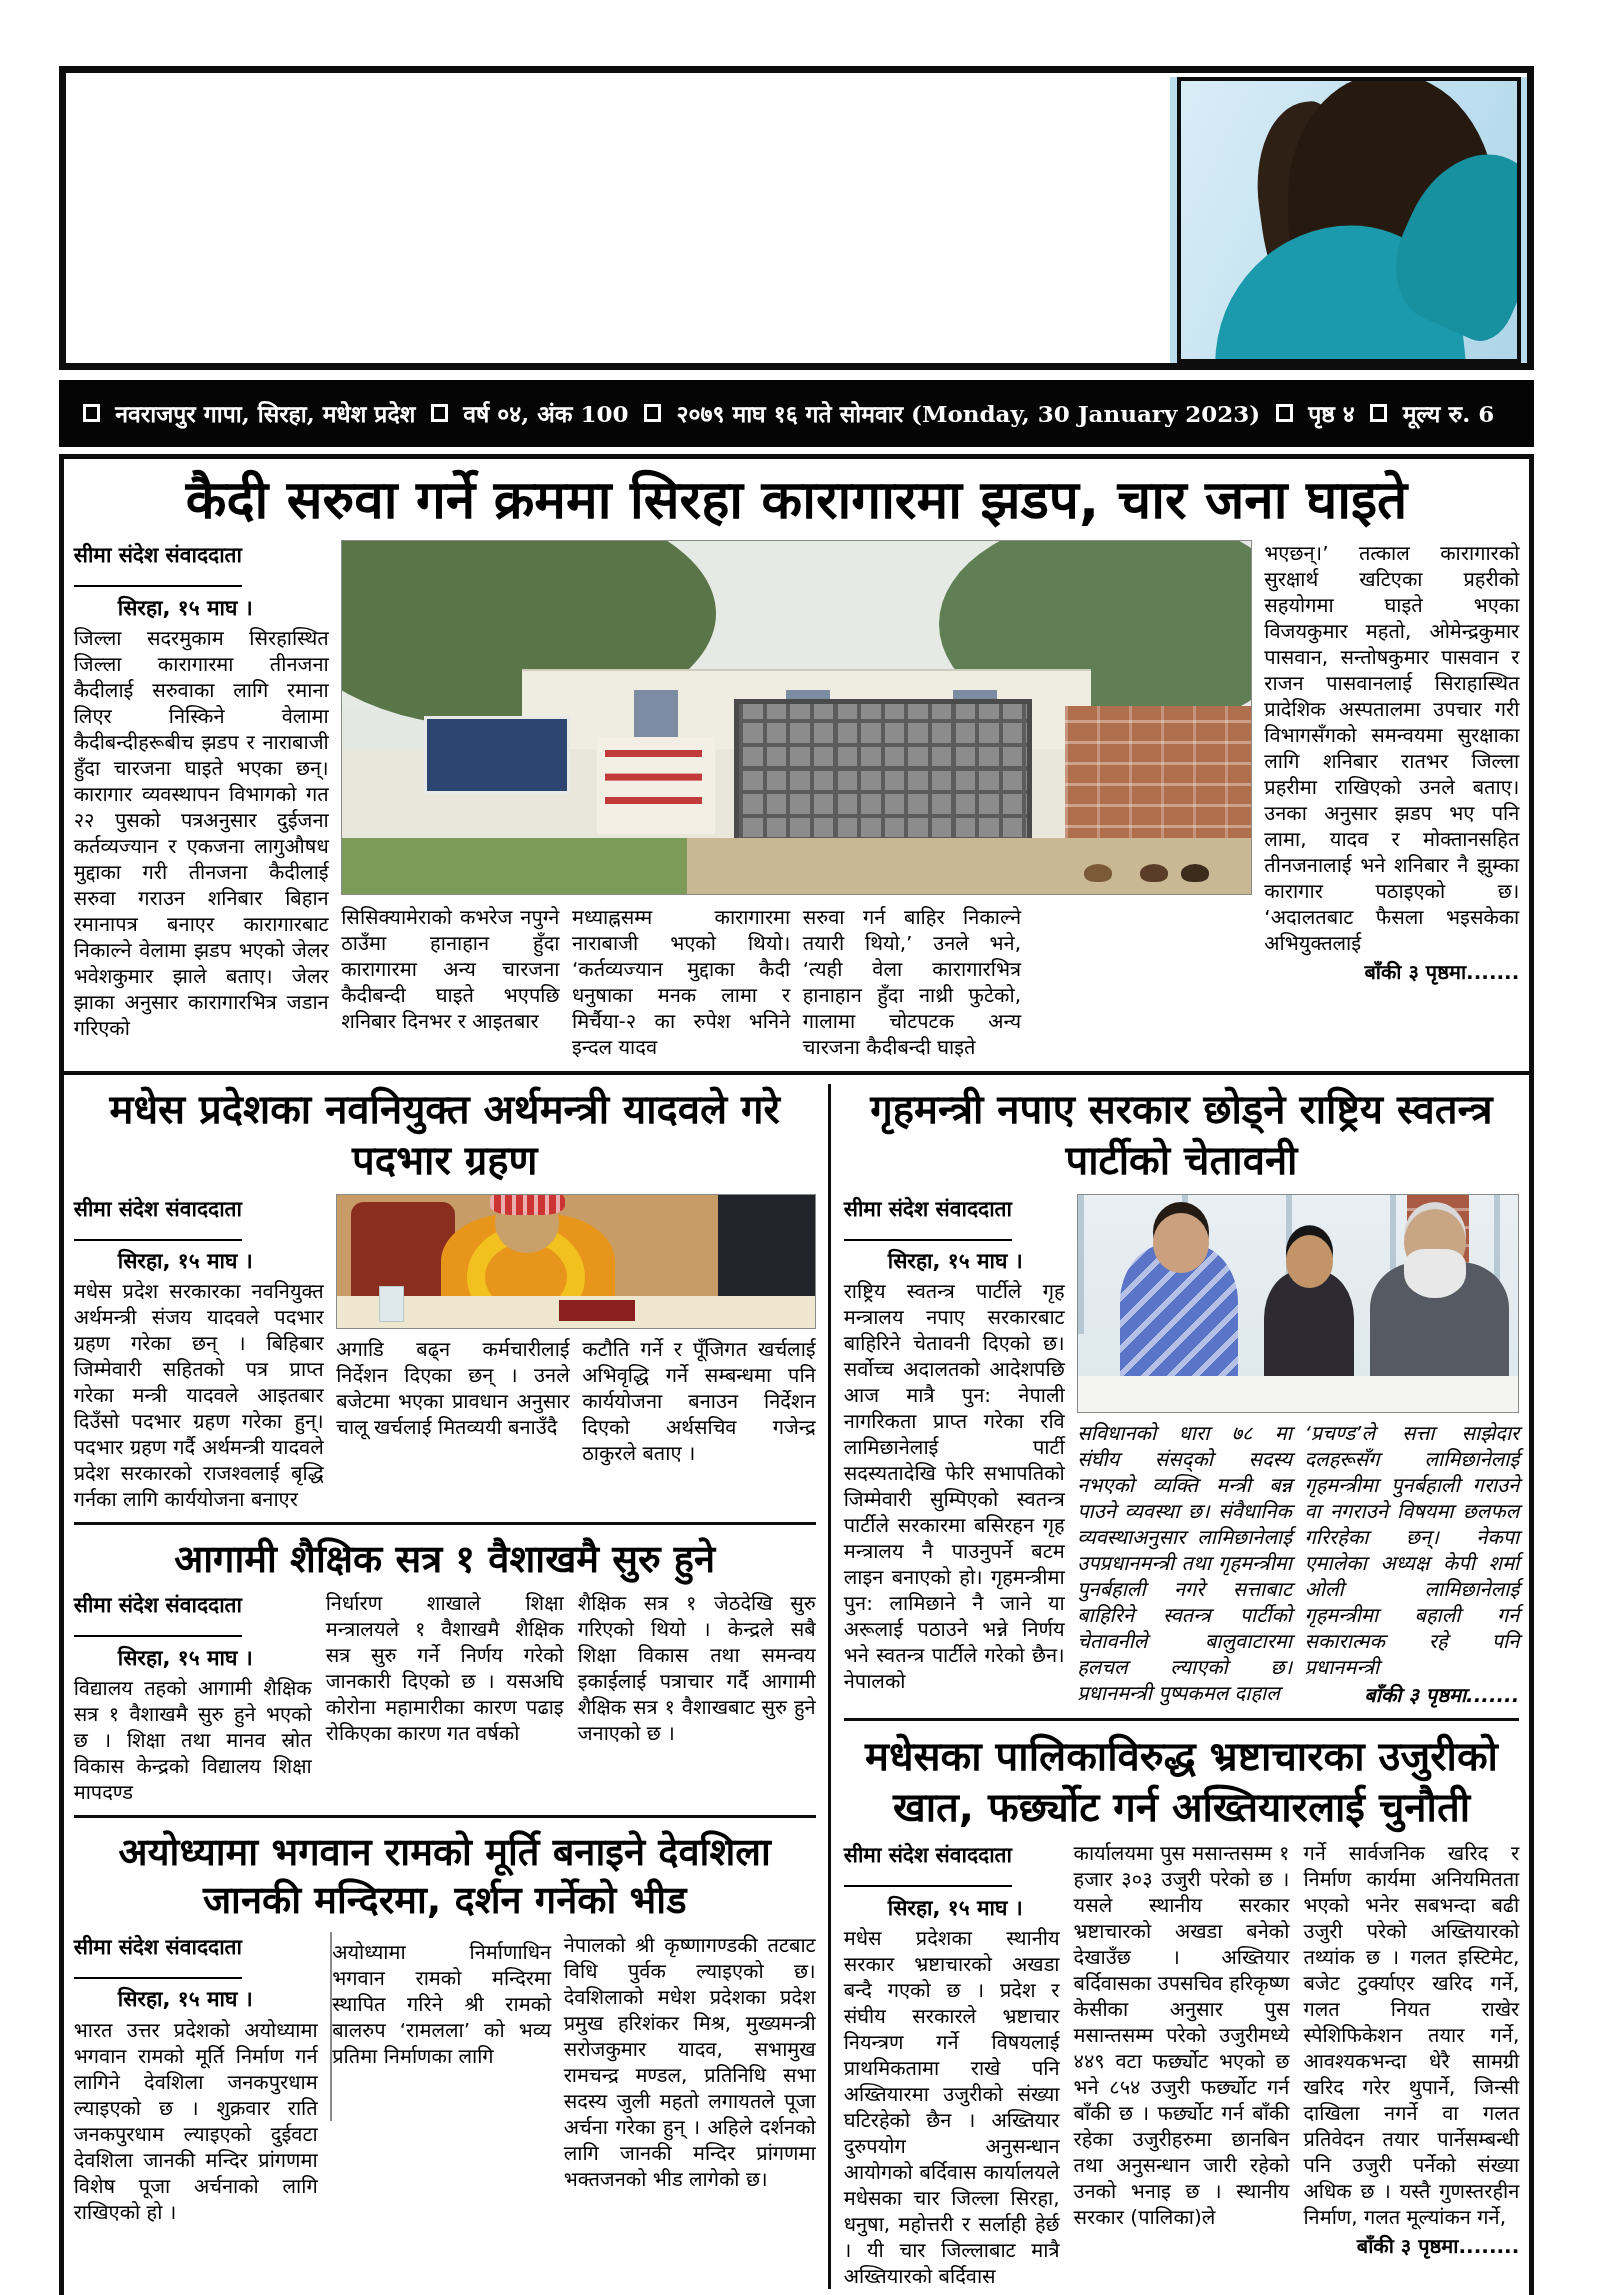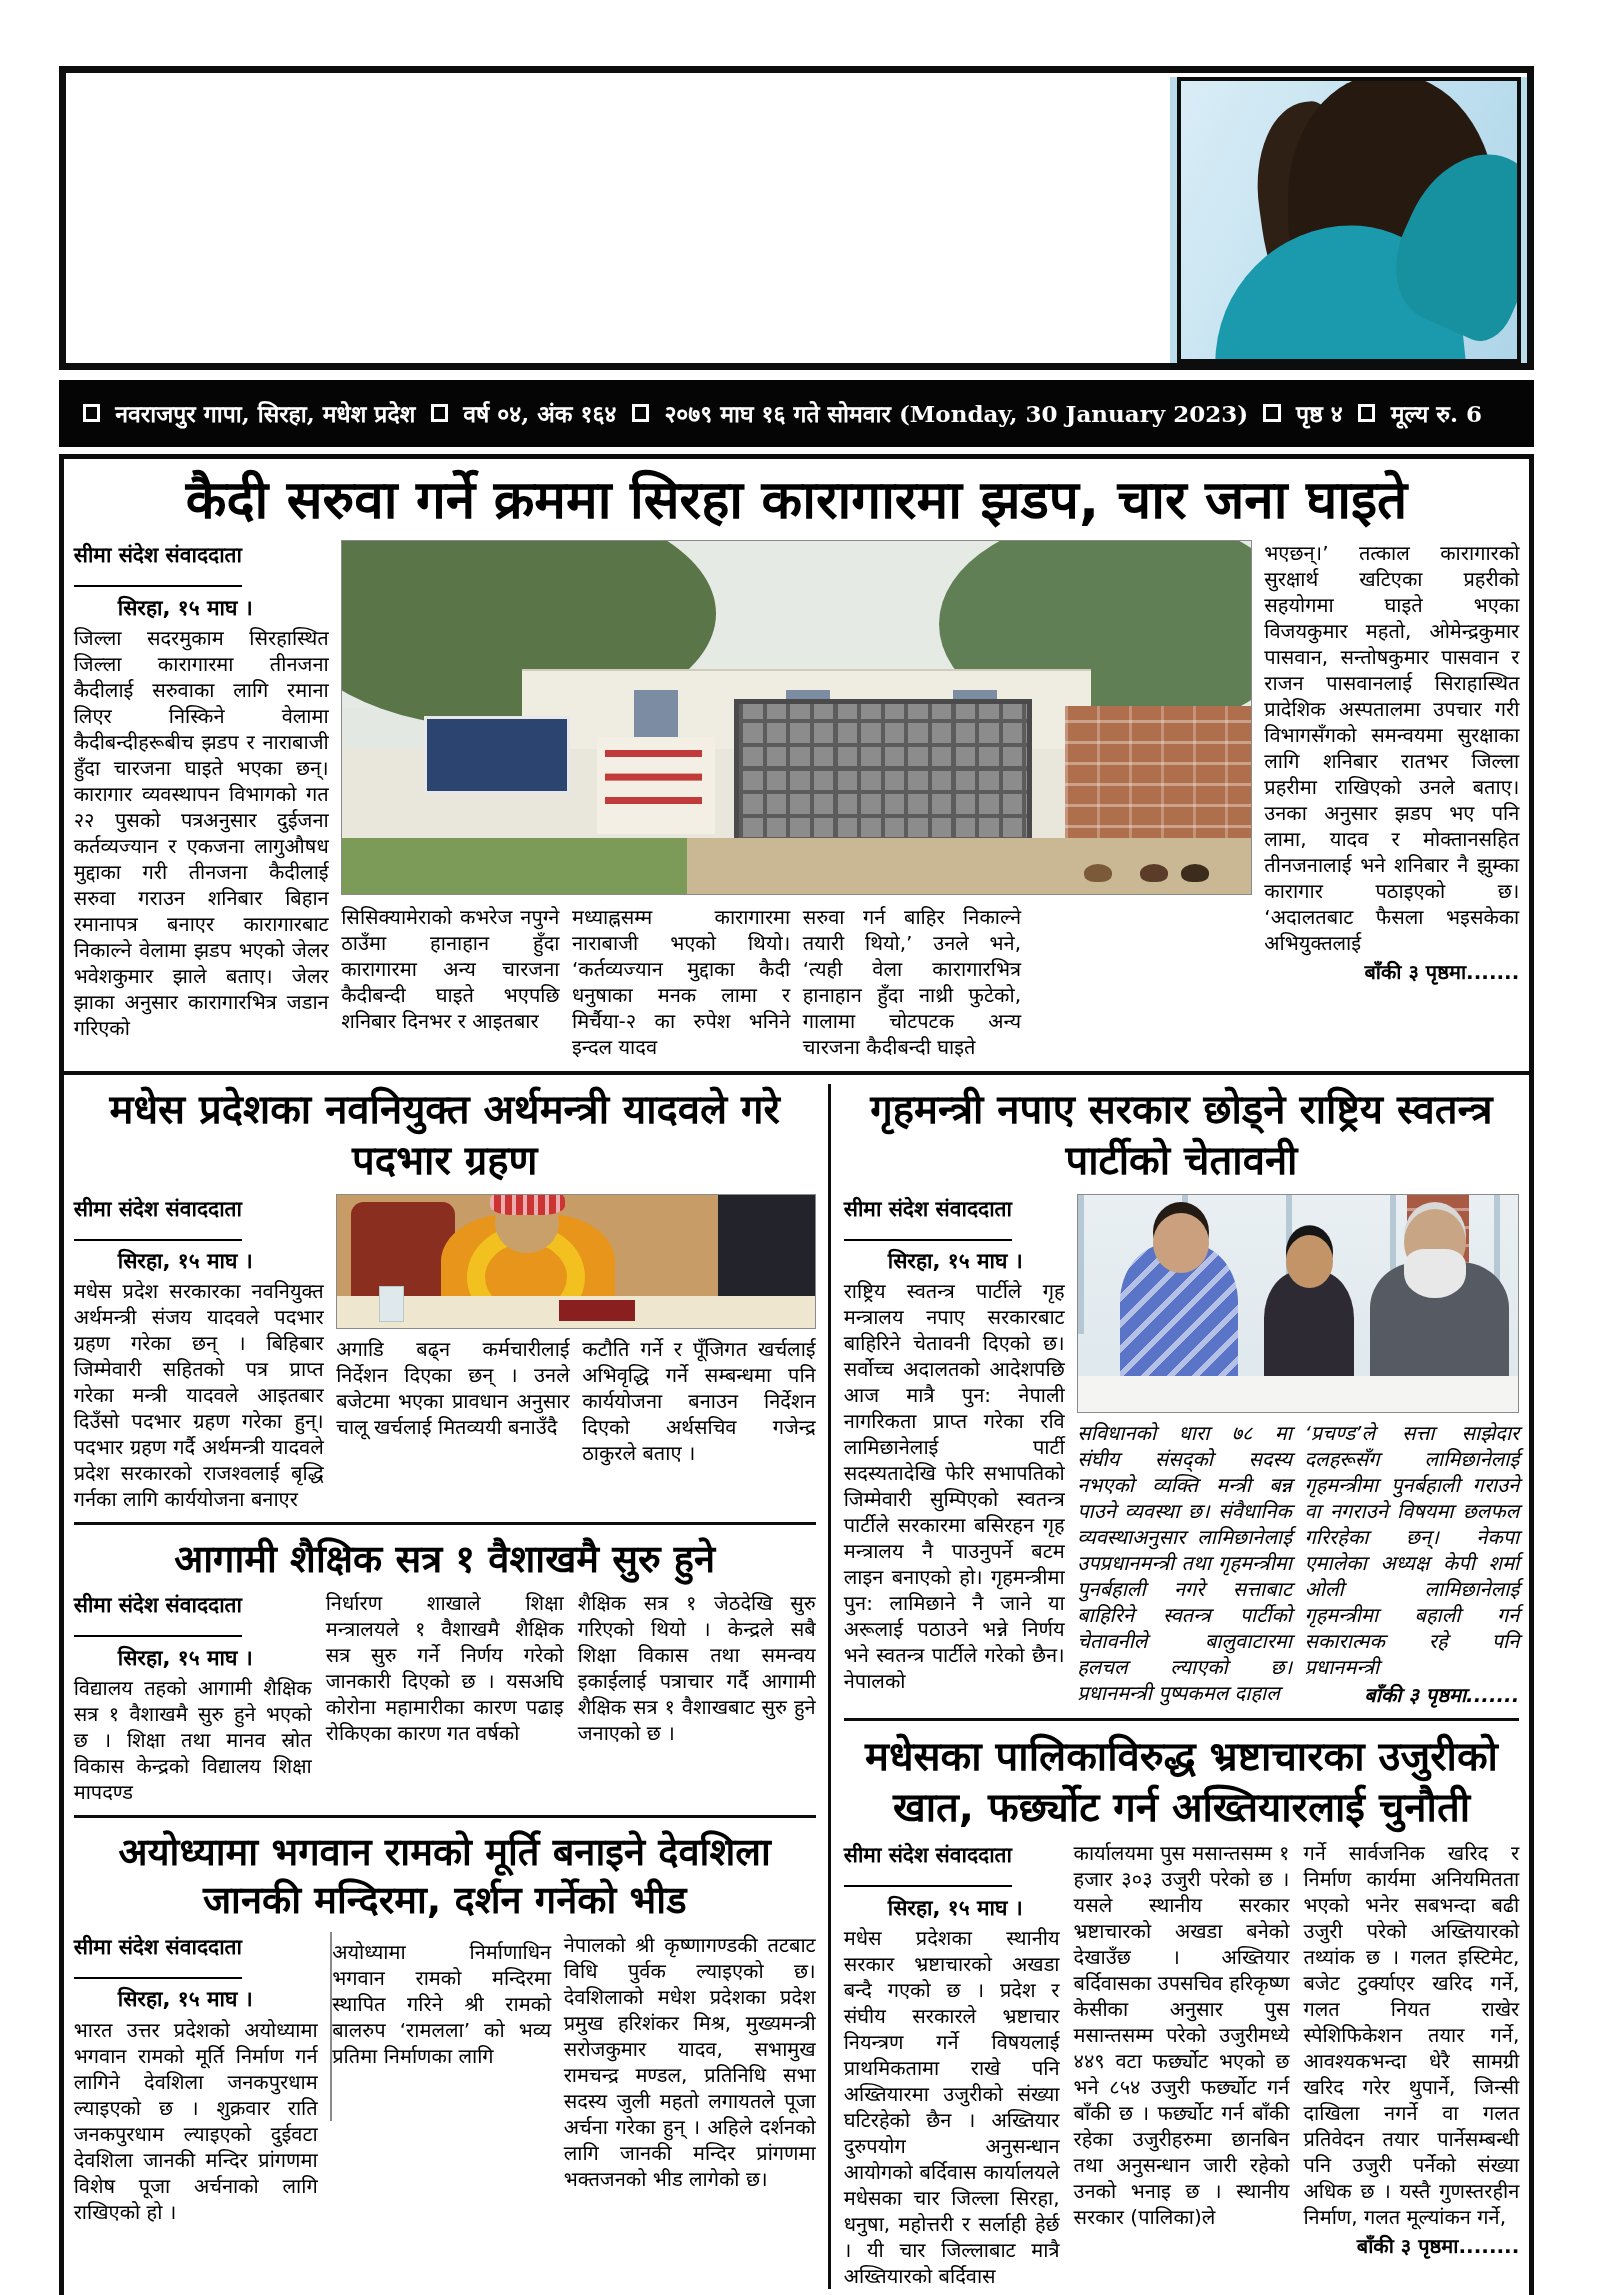--- a/index.html
+++ b/index.html
@@ -181,21 +181,21 @@
           <div class="model-top"></div>
           <div class="model-arm"></div>
         </div>
       </div>
     </div>
 
     <div class="infobar">
       <span class="sq"></span>
       <span>नवराजपुर गापा, सिरहा, मधेश प्रदेश</span>
       <span class="sq"></span>
-      <span>वर्ष ०४, अंक १६४</span>
+      <span>वर्ष ०४, अंक 100</span>
       <span class="sq"></span>
       <span>२०७९ माघ १६ गते सोमवार (Monday, 30 January 2023)</span>
       <span class="sq"></span>
       <span>पृष्ठ ४</span>
       <span class="sq"></span>
       <span>मूल्य रु. 6</span>
     </div>
 
     <div class="content">
 

